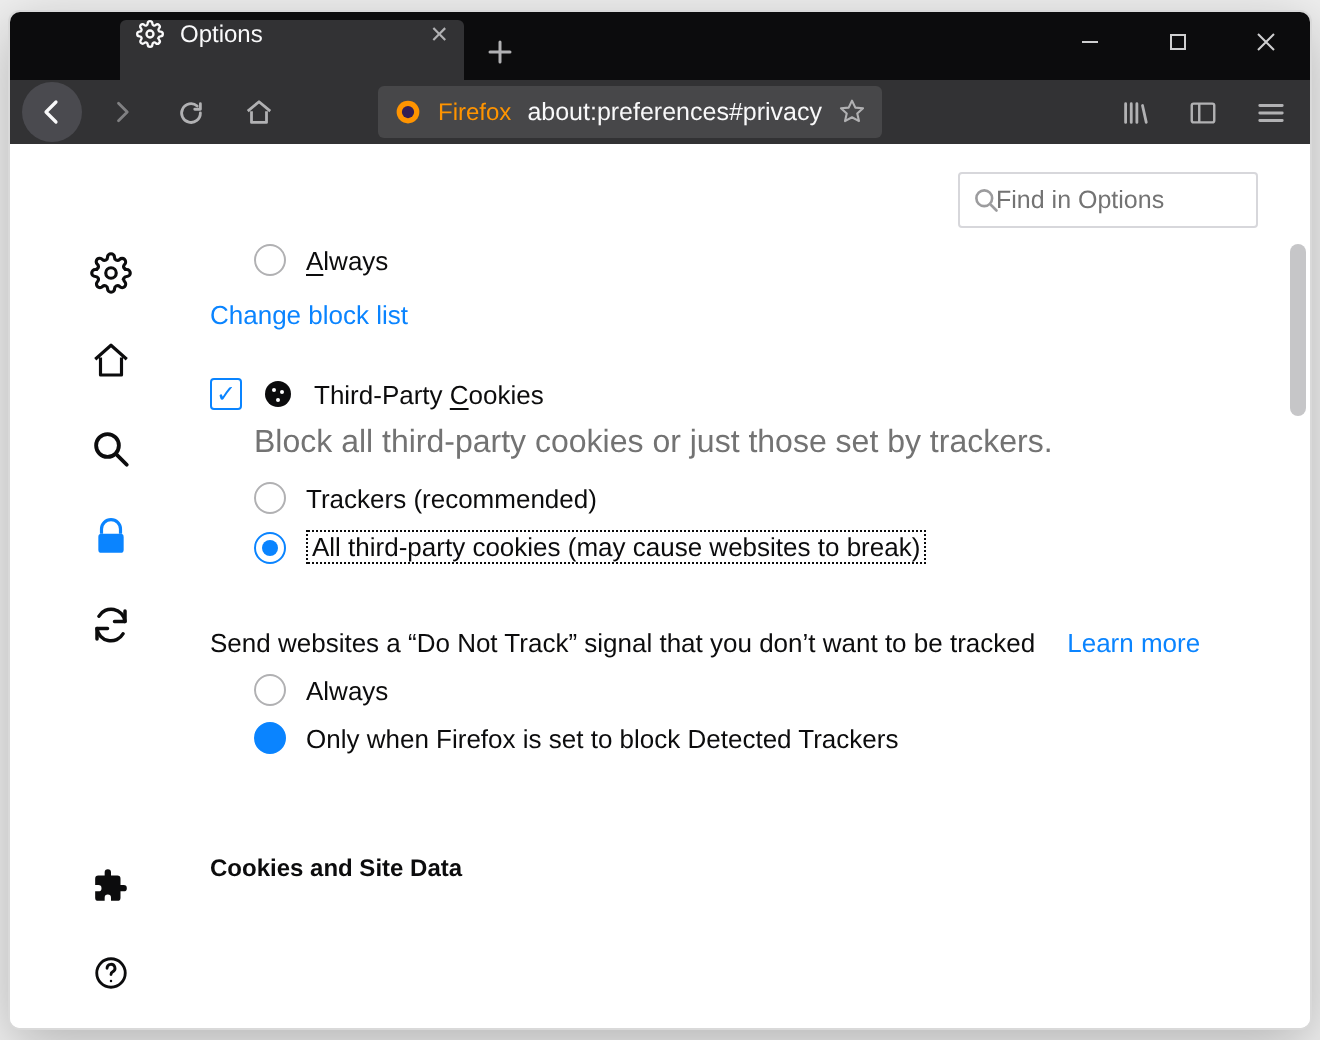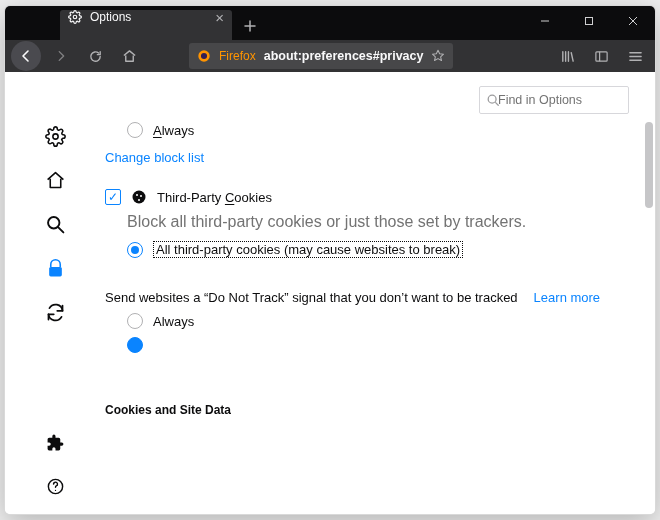--- a/index.html
+++ b/index.html
@@ -112,21 +112,21 @@
         </svg>
       </div>
     <div class="urlbar">
       <span>
           <svg width="14" height="14" viewBox="0 0 16 16">
             <circle cx="8" cy="8" r="6.5" fill="#ff9400"></circle>
             <circle cx="8" cy="8" r="3.5" fill="#331e54"></circle>
           </svg>
         </span>
       <span class="brand">Firefox</span>
-      <span style="color:#f9f9fa;font-weight:bold;">about:preferences#privacy</span>
+      <span style="color:#f9f9fa;">about:preferences#privacy</span>
       <span class="star">
           <svg width="14" height="14" viewBox="0 0 16 16">
             <path d="M8 1.5l1.9 4 4.4.4-3.3 3 1 4.3L8 11l-4 2.2 1-4.3-3.3-3 4.4-.4z" fill="none" stroke="#b1b1b3" stroke-width="1.2" stroke-linejoin="round"></path>
           </svg>
         </span>
     </div>
     <div class="spacer"></div>
     <div class="nav-ico">
         <svg width="15" height="15" viewBox="0 0 16 16">
           <path d="M3 3v10M6 3v10M9 3v10M12 4l2 9" stroke="#b1b1b3" stroke-width="1.5" stroke-linecap="round"></path>
@@ -222,35 +222,40 @@
               <circle cx="6" cy="6" r="1" fill="#fff"></circle>
               <circle cx="10" cy="7" r="1" fill="#fff"></circle>
               <circle cx="8" cy="11" r="1" fill="#fff"></circle>
             </svg>
           </span>
         <span class="lbl">Third-Party <u>C</u>ookies</span>
       </div>
       <div class="desc">Block all third-party cookies or just those set by trackers.</div>
 
       <div class="row indent-a">
+        <span class="radio"></span>
+        <span class="lbl">Trackers (recommended)</span>
+      </div>
+      <div class="row indent-a">
         <span class="radio sel"></span>
         <span class="lbl focusbox">All third-party cookies (may cause websites to break)</span>
       </div>
 
       <div class="section">
         <div class="row" style="gap:16px;">
           <span class="lbl">Send websites a “Do Not Track” signal that you don’t want to be tracked</span>
           <span class="link">Learn more</span>
         </div>
         <div class="row indent-a" style="margin-top:8px;">
           <span class="radio"></span>
           <span class="lbl">Always</span>
         </div>
         <div class="row indent-a">
           <span class="radio solid"></span>
+          <span class="lbl">Only when Firefox is set to block Detected Trackers</span>
         </div>
       </div>
 
       <div class="section" style="margin-top:50px;">
         <h2 class="section-h">Cookies and Site Data</h2>
       </div>
 
     </div>
   </div>
 </div>

